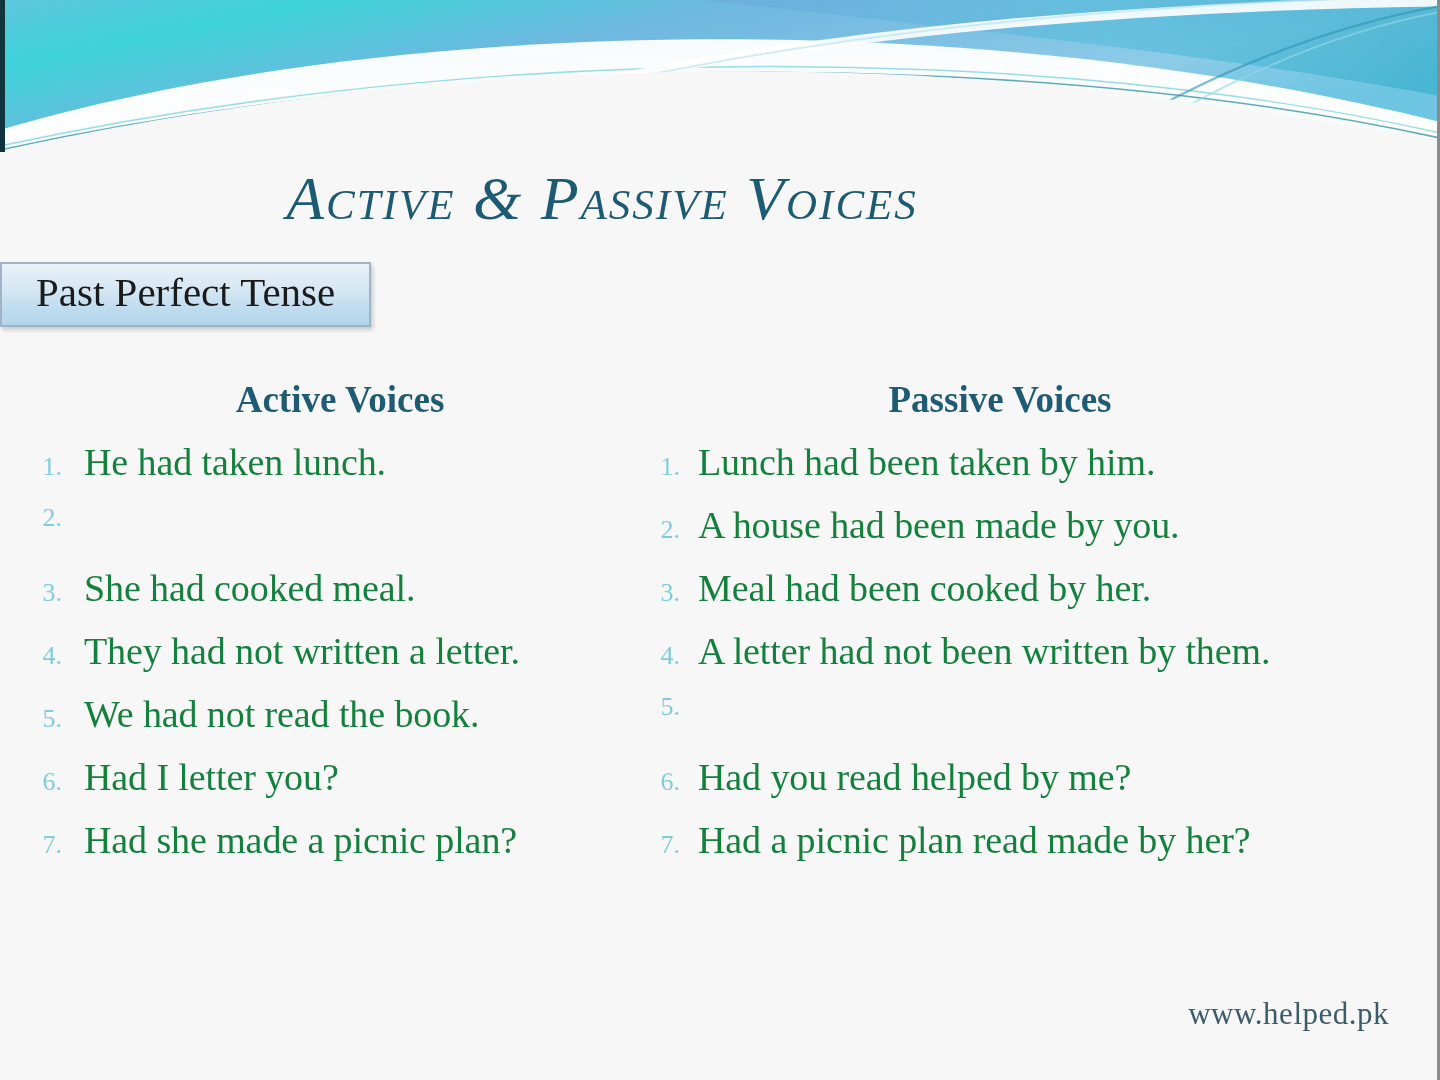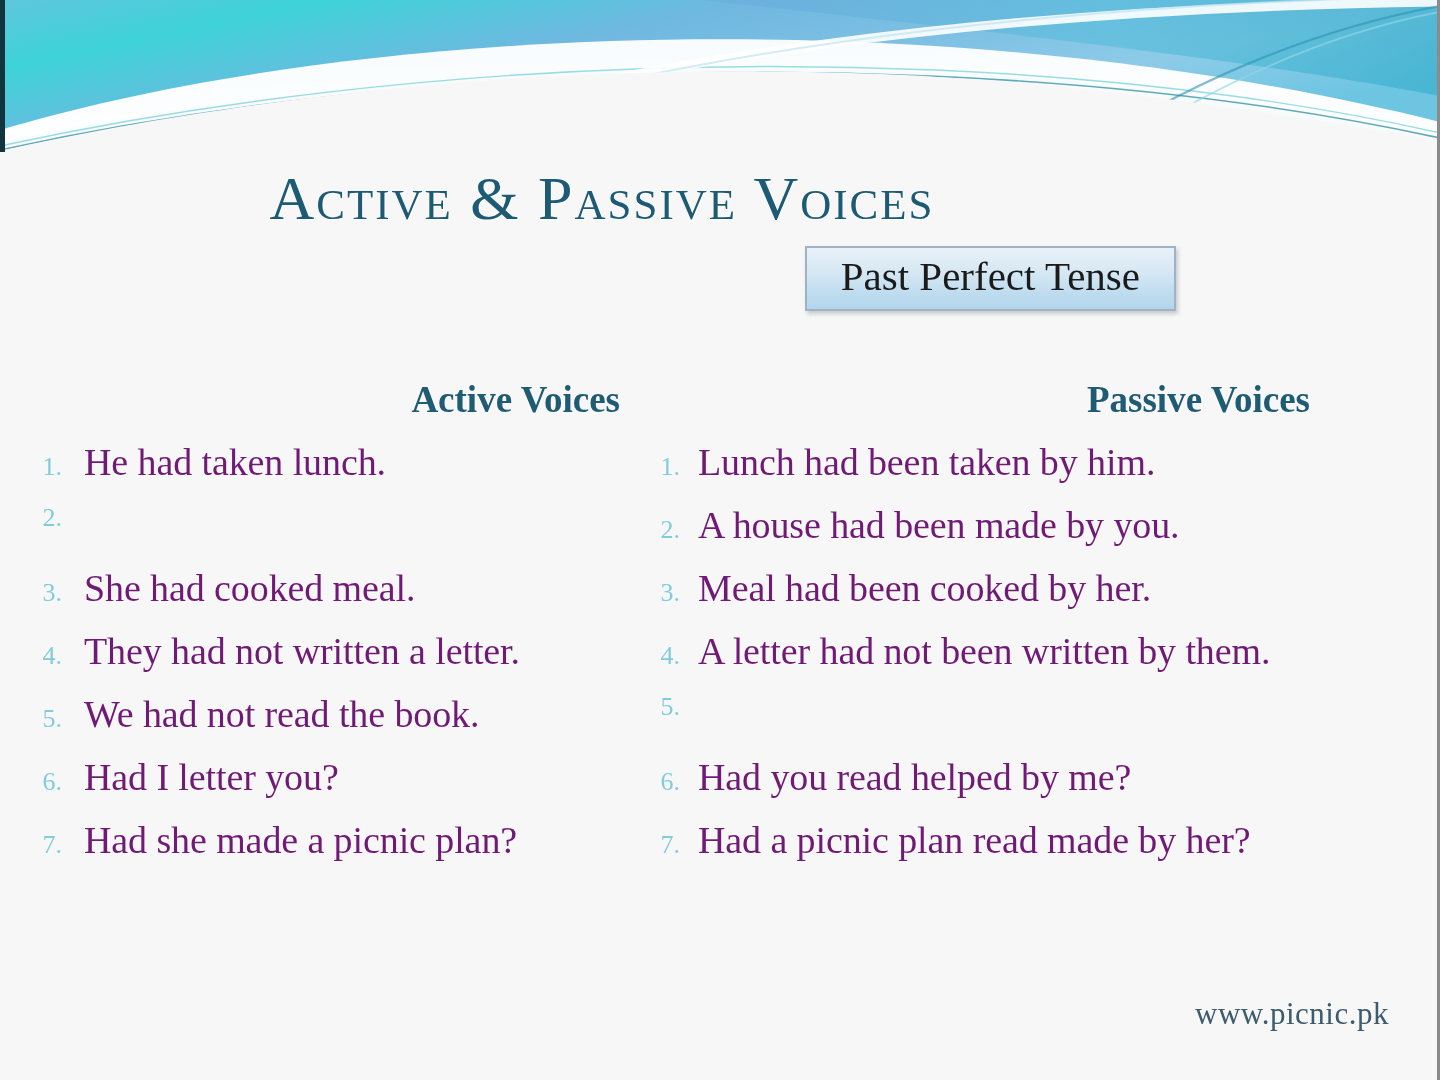--- a/index.html
+++ b/index.html
@@ -43,47 +43,48 @@
     top: 163px;
     width: 1204px;
     text-align: center;
     font-family: "Liberation Serif", "DejaVu Serif", serif;
     font-size: 62px;
     font-variant: small-caps;
     letter-spacing: 2px;
     color: #1d5a74;
     text-shadow: 1px 1px 1px rgba(255,255,255,0.85);
     white-space: nowrap;
+    font-style: italic;
   }
   
   #subtitle-wrap {
     position: absolute;
     left: 0;
-    top: 246px;
+    top: 262px;
     width: 1176px;
-    text-align: right;
+    text-align: left;
   }
   #subtitle-box {
     display: inline-block;
     padding: 7px 34px 11px 34px;
     background: linear-gradient(to bottom, #e8f1f8 0%, #d9e9f4 35%, #bedcef 75%, #b3d5ec 100%);
     border: 2px solid #9fb3c4;
     box-shadow: 2px 3px 4px rgba(120,130,140,0.38);
     font-size: 41px;
     color: #1b1b1b;
     line-height: 1.05;
   }
   
   .col-header {
     position: absolute;
     top: 378px;
     font-size: 37px;
     font-weight: bold;
     color: #1f5b72;
-    text-align: right;
+    text-align: center;
     white-space: nowrap;
   }
   #header-active  { left: 60px;  width: 560px; }
   #header-passive { left: 690px; width: 620px; }
   
   .voice-list {
     position: absolute;
     list-style: none;
     margin: 0;
     padding: 0;
@@ -101,21 +102,21 @@
     width: 48px;
     text-align: right;
     font-size: 26px;
     color: #80ccdd;
     padding-right: 4px;
     font-family: "Liberation Serif", "DejaVu Serif", serif;
   }
   .item-text {
     flex: 1 1 auto;
     font-size: 38px;
-    color: #701a75;
+    color: #15803d;
     white-space: nowrap;
     padding-left: 18px;
     letter-spacing: -0.1px;
   }
   #list-passive .item-text { padding-left: 14px; }
   
   #footer-url {
     position: absolute;
     right: 48px;
     bottom: 48px;
@@ -240,15 +241,15 @@
     <li class="voice-item">
       <span class="item-num">6.</span>
       <span class="item-text">Had you read helped by me?</span>
     </li>
     <li class="voice-item">
       <span class="item-num">7.</span>
       <span class="item-text">Had a picnic plan read made by her?</span>
     </li>
   </ul>
 
-  <div id="footer-url">www.picnic.pk</div>
+  <div id="footer-url">www.helped.pk</div>
 
 </div>
 
 </body></html>

